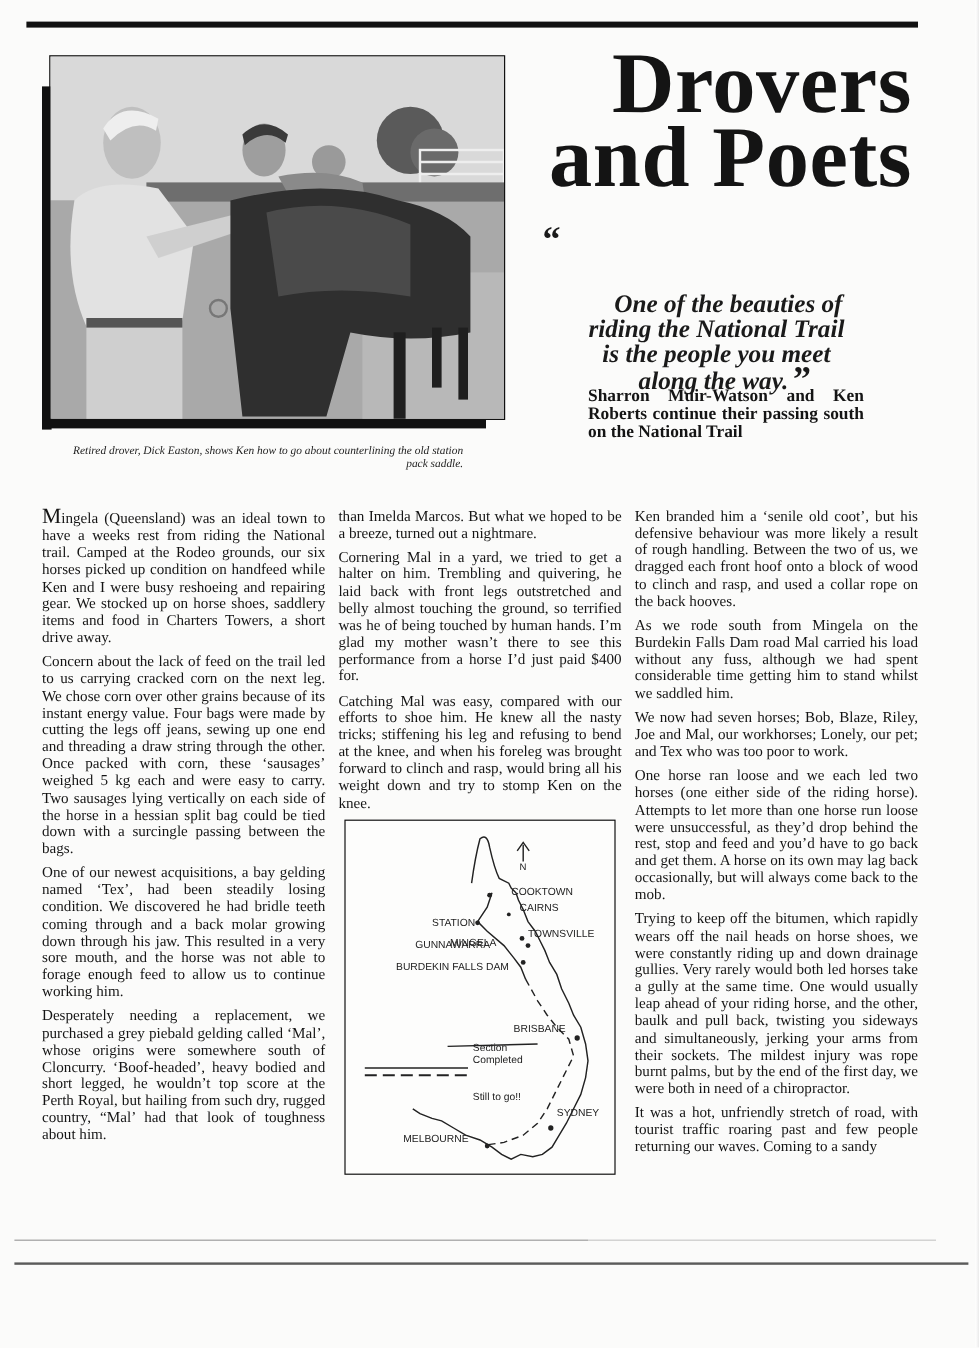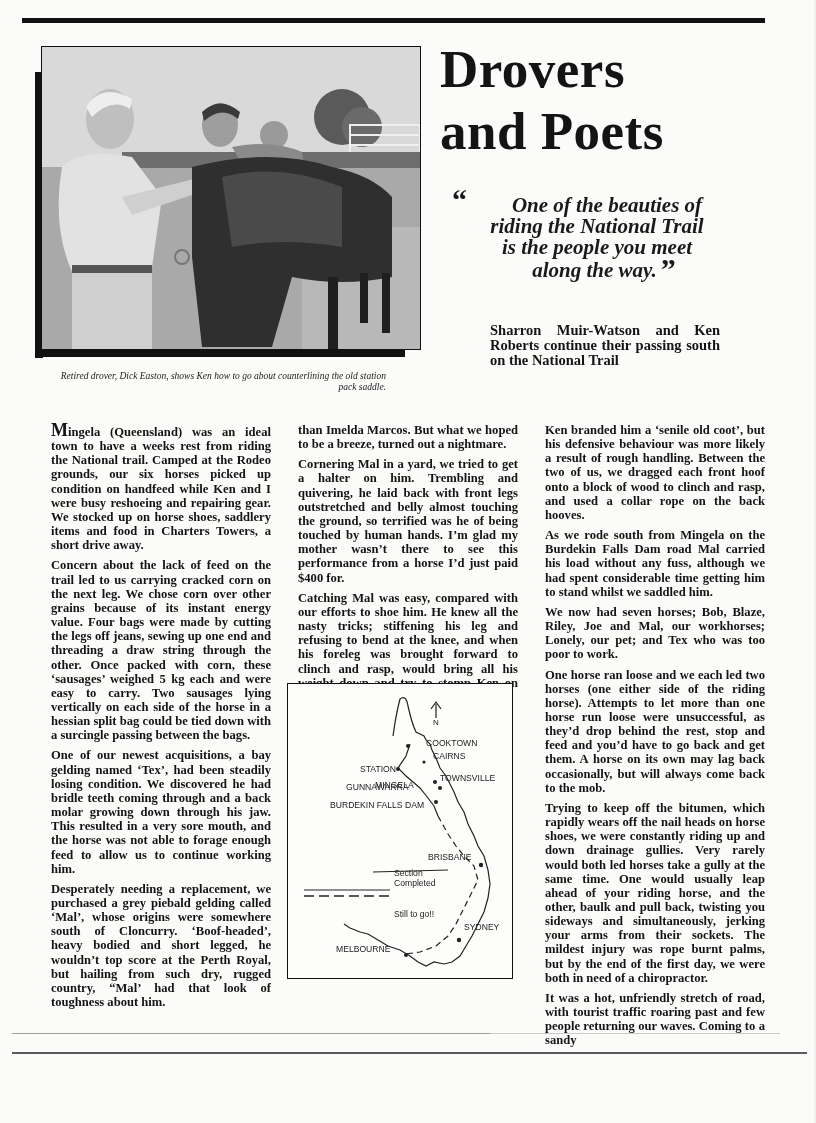--- a/index.html
+++ b/index.html
@@ -14,39 +14,39 @@
   .photo {
     position:absolute; left:6px; top:0; width:380px; height:304px;
     border:1.5px solid #111; box-sizing:border-box; overflow:hidden;
     background:linear-gradient(180deg,#dcdcdc 0%,#d2d2d2 30%,#b9b9b9 45%,#a6a6a6 60%,#8a8a8a 100%);
   }
   .caption {
     position:absolute; left:46px; top:371px; width:340px;
     font-style:italic; font-size:9.5px; line-height:11px; color:#222;text-align:right;
   }
   .title {
-    position:absolute; left:440px; top:38px; width:320px; text-align:left;
-    font-family:"Liberation Serif", serif; font-weight:bold; font-size:53px; line-height:62px; letter-spacing:0.5px;
+    position:absolute; left:440px; top:38px; width:320px; text-align:right;
+    font-family:"Liberation Serif", serif; font-weight:bold; font-size:72px; line-height:62px; letter-spacing:0.5px;
   }
   .pullquote {
     position:absolute; left:452px; top:195px; width:290px; text-align:center;
     font-style:italic; font-weight:bold; font-size:21px; line-height:21px; color:#1a1a1a;
   }
   .q { font-size:30px; font-style:normal; vertical-align:-2px; }
   .q-open { position:absolute; left:0; top:-6px; }
   .q-close { margin-left:4px; }
   .standfirst {
     position:absolute; left:490px; top:323px; width:230px;
     font-weight:bold; font-size:14.5px; line-height:15px; text-align:justify;
   }
   .col {
     position:absolute; top:423px; width:236px;
     font-size:12.6px; line-height:14.15px; text-align:justify; hyphens:none;
   }
-  .col p { margin:0 0 6px 16px;font-weight:bold; }
+  .col p { margin:0 0 6px 0; }
   .col1 { left:35px; }
   .col2 { left:282px; }
   .col3 { left:529px; }
   .dropcap { font-size:18px; }
   .map {
     position:absolute; left:287px; top:683px; width:226px; height:296px;
     border:1.5px solid #111; box-sizing:border-box; background:#fdfdfc;
   }
   .map svg { position:absolute; left:0; top:0; }
   .maplabel {
@@ -106,21 +106,21 @@
 </div>
 <div class="caption">Retired drover, Dick Easton, shows Ken how to go about counterlining the old station pack saddle.</div>
 
 <div class="title">
   <div>Drovers</div>
   <div>and Poets</div>
 </div>
 
 <div class="pullquote">
   <span class="q q-open">“</span>
-  <div style="padding-left:20px;">One of the beauties of</div>
+  <div style="padding-left:20px;margin-top:48px;">One of the beauties of</div>
   <div>riding the National Trail</div>
   <div>is the people you meet</div>
   <div style="padding-left:14px;">
     <span>along the way.</span><span class="q q-close">”</span>
   </div>
 </div>
 
 <div class="standfirst">Sharron Muir-Watson and Ken Roberts continue their passing south on the National Trail</div>
 
 <div class="col col1">

